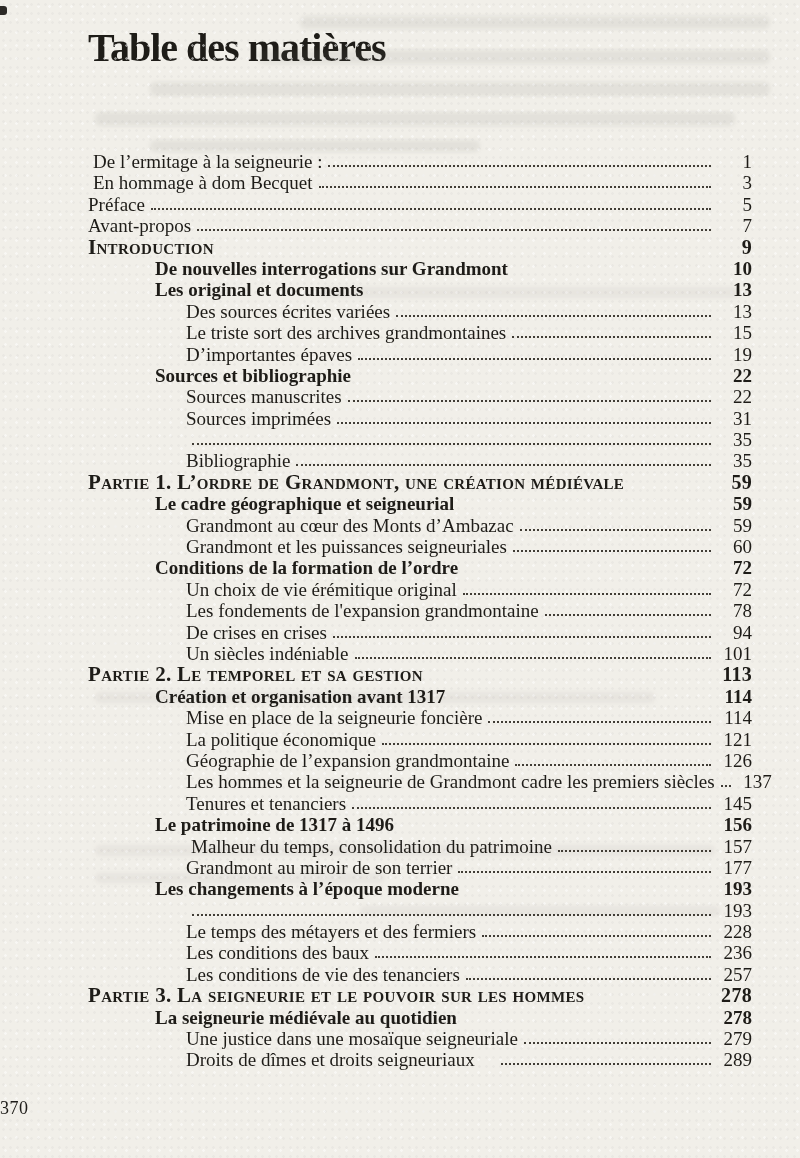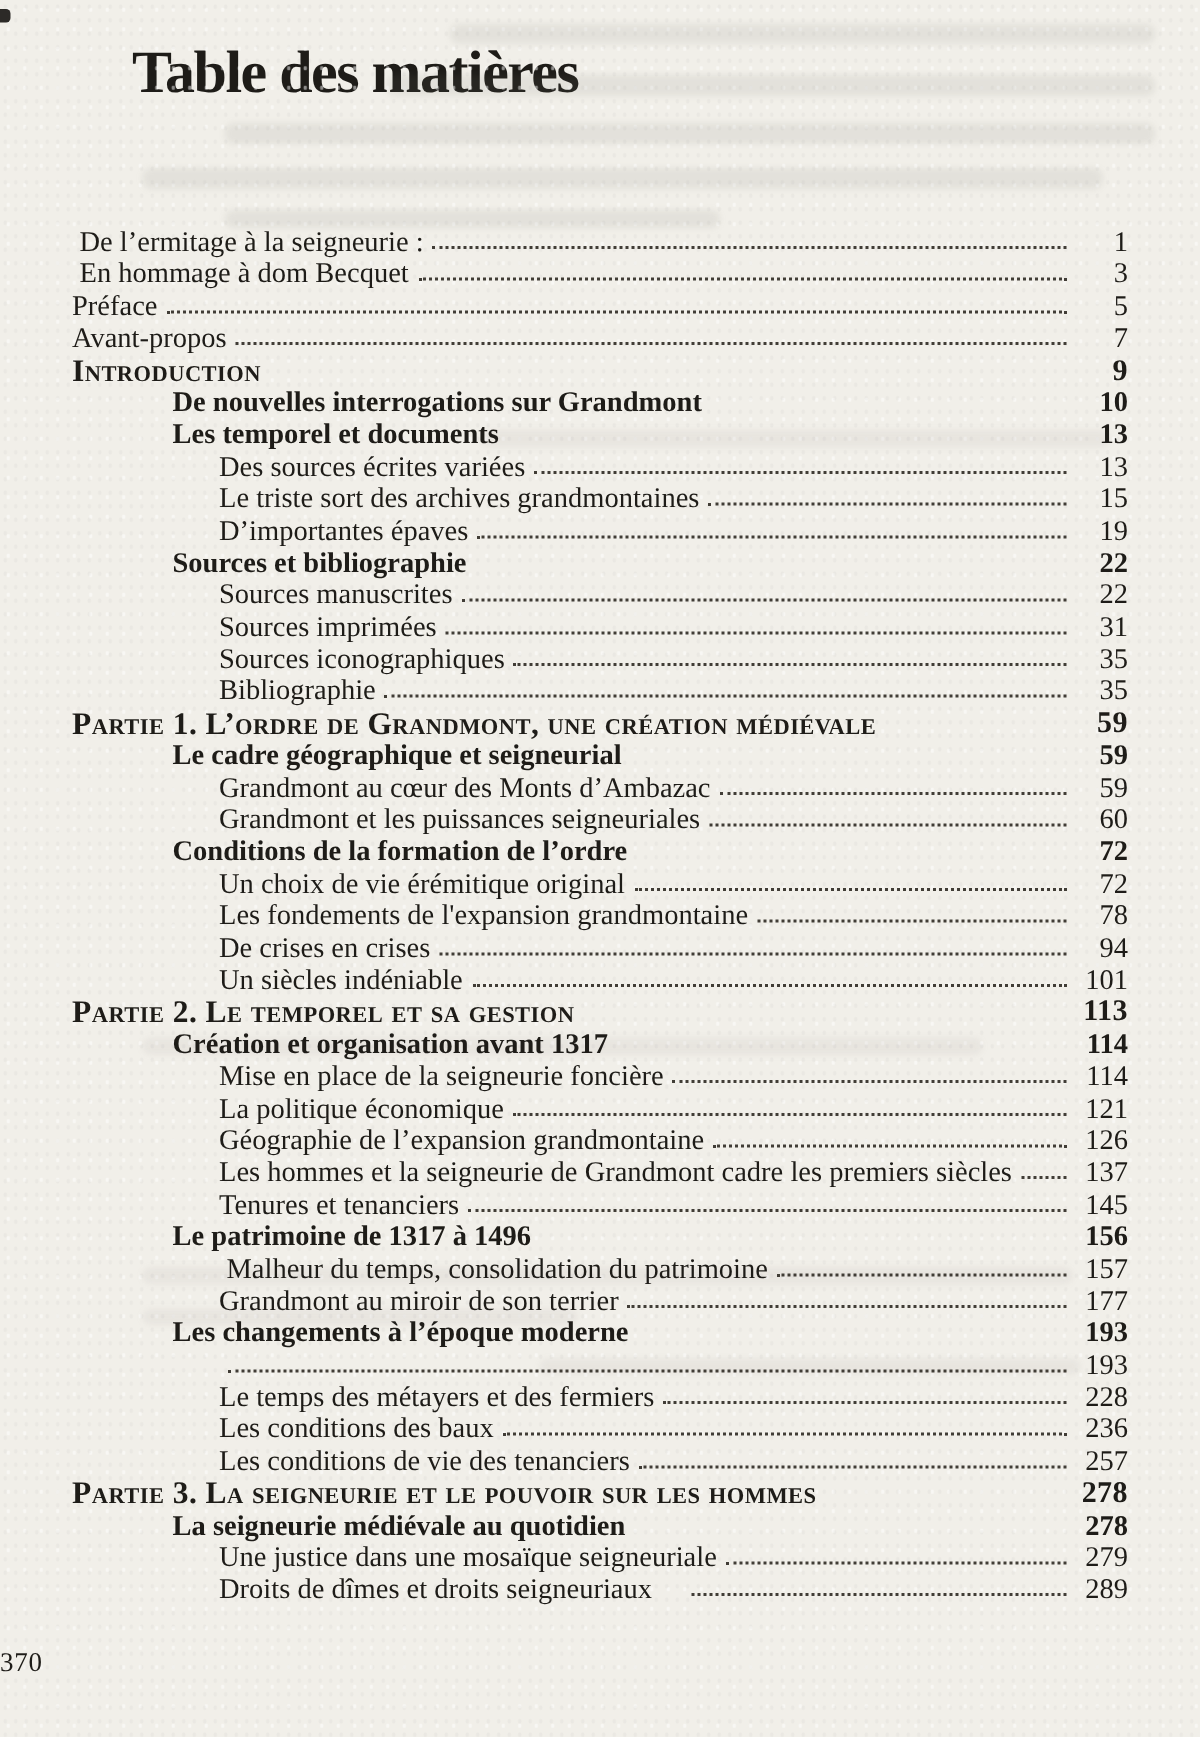--- a/index.html
+++ b/index.html
@@ -14,21 +14,21 @@
     content:"";position:absolute;inset:0;pointer-events:none;
     background-image:
       radial-gradient(rgba(0,0,0,0.028) 1px, transparent 1.4px),
       radial-gradient(rgba(255,255,255,0.5) 1px, transparent 1.4px);
     background-size:7px 9px, 11px 13px;
   }
   .title{
     margin:0;padding:24px 0 0 88px;
     font-size:40px;font-weight:bold;letter-spacing:-1px;
   }
-  .toc{margin:80px 48px 0 48px;position:relative;z-index:2;}
+  .toc{margin:80px 48px 0 88px;position:relative;z-index:2;}
   .row{
     display:flex;align-items:baseline;
     height:21.4px;font-size:19px;line-height:21.4px;white-space:nowrap;
   }
   .row .label{flex:0 0 auto;}
   .row .leader{
     flex:1 1 auto;min-width:10px;
     border-bottom:2px dotted #413d36;
     margin:0 5px 0 6px;
     transform:translateY(-1px);
@@ -98,21 +98,21 @@
     <span class="label">Introduction</span>
     <span class="leader"></span>
     <span class="page">9</span>
   </div>
     <div class="row lvl1 bold nodots">
     <span class="label">De nouvelles interrogations sur Grandmont</span>
     <span class="leader"></span>
     <span class="page">10</span>
   </div>
     <div class="row lvl1 bold nodots">
-    <span class="label">Les temporel et documents</span>
+    <span class="label">Les original et documents</span>
     <span class="leader"></span>
     <span class="page">13</span>
   </div>
     <div class="row lvl2 normal">
     <span class="label">Des sources écrites variées</span>
     <span class="leader"></span>
     <span class="page">13</span>
   </div>
     <div class="row lvl2 normal">
     <span class="label">Le triste sort des archives grandmontaines</span>
@@ -133,21 +133,20 @@
     <span class="label">Sources manuscrites</span>
     <span class="leader"></span>
     <span class="page">22</span>
   </div>
     <div class="row lvl2 normal">
     <span class="label">Sources imprimées</span>
     <span class="leader"></span>
     <span class="page">31</span>
   </div>
     <div class="row lvl2 normal">
-    <span class="label">Sources iconographiques</span>
     <span class="leader"></span>
     <span class="page">35</span>
   </div>
     <div class="row lvl2 normal">
     <span class="label">Bibliographie</span>
     <span class="leader"></span>
     <span class="page">35</span>
   </div>
     <div class="row lvl0 caps nodots">
     <span class="label">Partie 1. L’ordre de Grandmont, une création médiévale</span>

